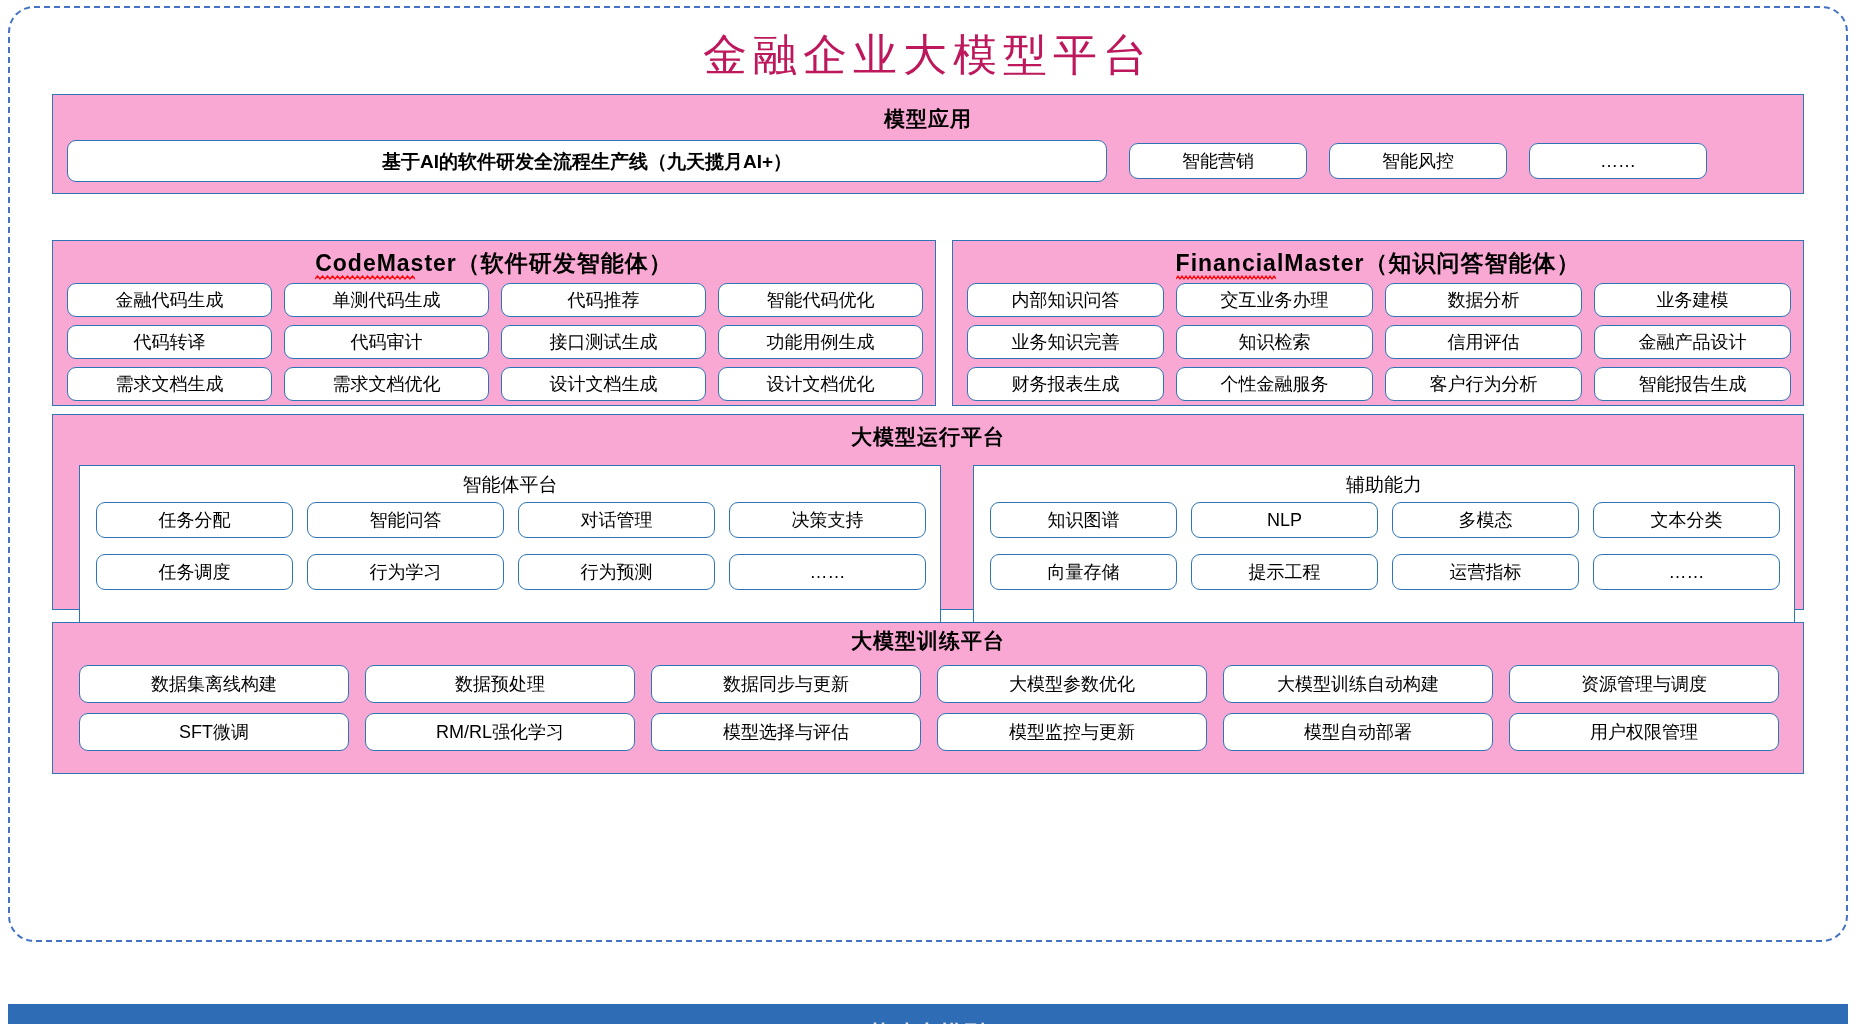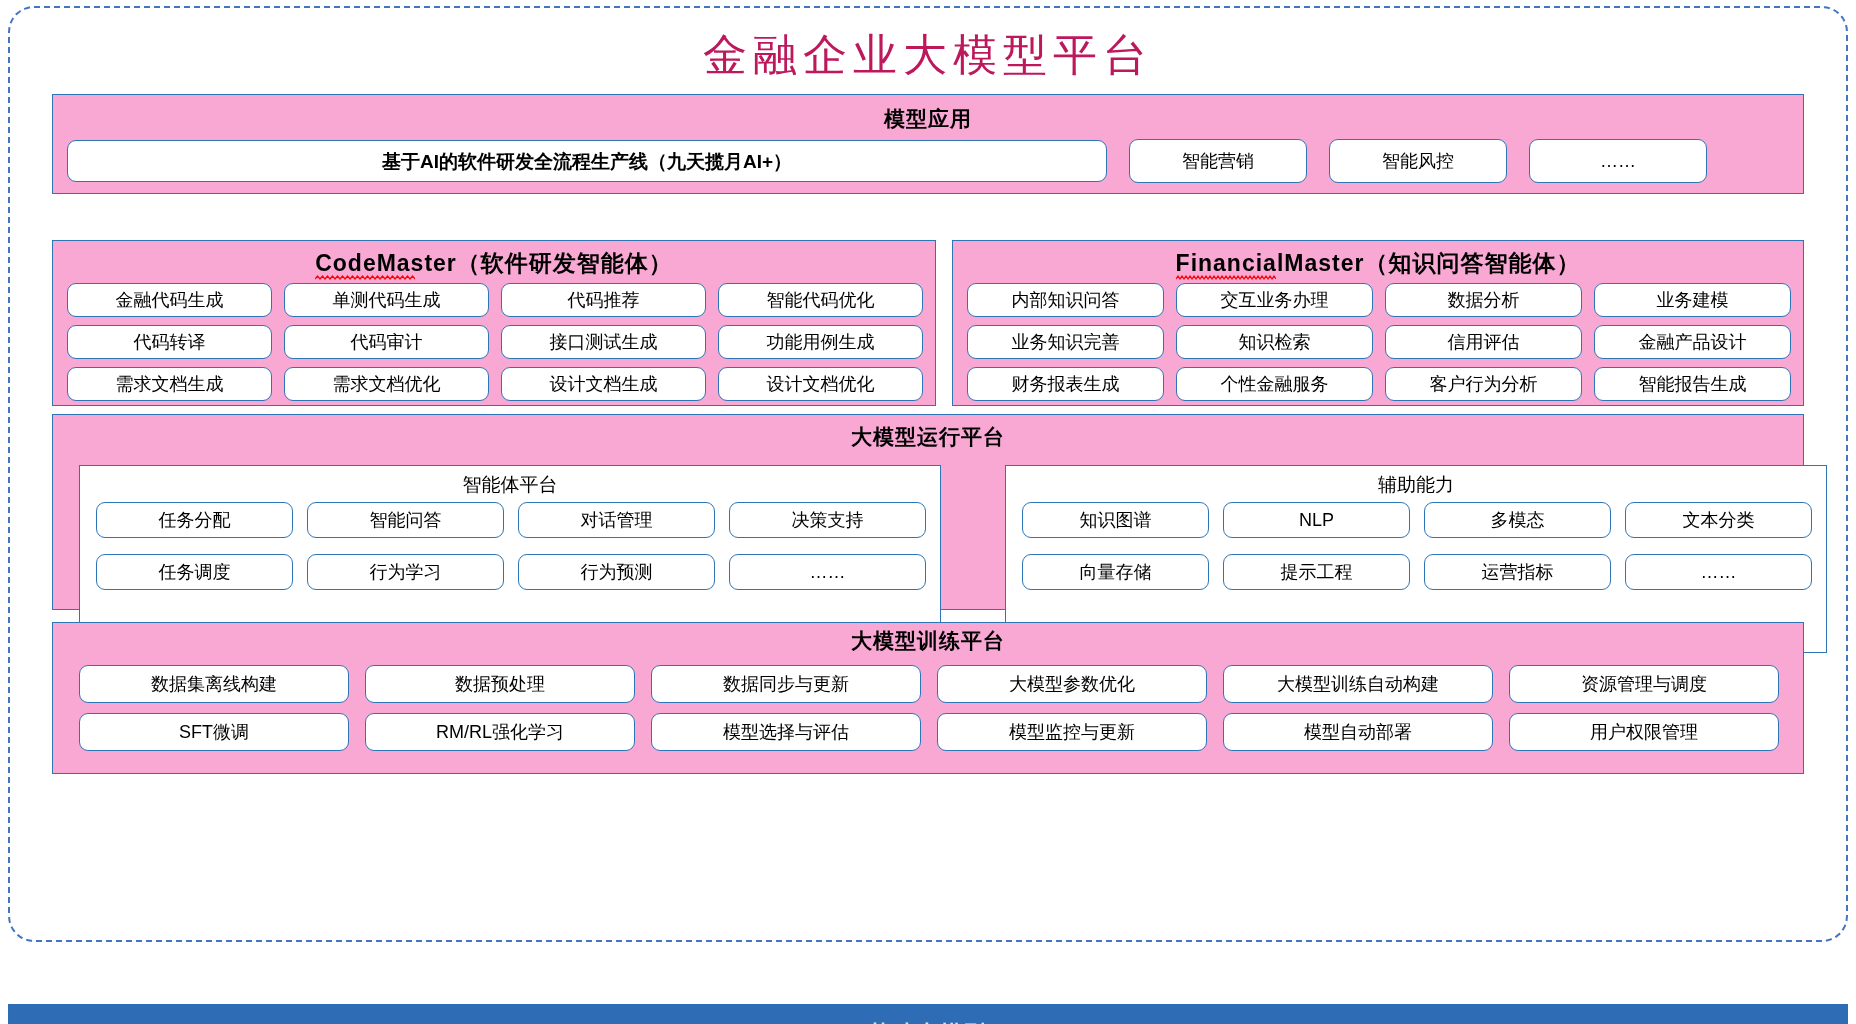--- a/index.html
+++ b/index.html
@@ -70,21 +70,21 @@
 
   
   #sec-app { left: 52px; top: 94px; width: 1752px; height: 100px; }
   #sec-app .panel-title { margin-top: 10px; }
   .app-row {
     position: absolute; left: 14px; top: 45px;
     width: 1724px; height: 42px;
     display: flex; align-items: center; gap: 22px;
   }
   #app-main-pill { flex: 0 0 1040px; height: 42px; }
-  .app-small-pill { flex: 0 0 178px; height: 44px; }
+  .app-small-pill { flex: 0 0 178px; height: 36px; }
 
   
   .master-panel { top: 240px; height: 166px; }
   #sec-code { left: 52px; width: 884px; }
   #sec-fin  { left: 952px; width: 852px; }
   .master-panel .panel-title {
     margin-top: 7px; font-size: 23px; position: relative; display: block;
   }
   .squiggle-wrap { position: relative; display: inline-block; }
   .squiggle-wrap .squiggle {
@@ -102,21 +102,21 @@
   .grid3 .pill { height: 34px; }
 
   
   #sec-run { left: 52px; top: 414px; width: 1752px; height: 196px; }
   #sec-run > .panel-title { margin-top: 8px; }
   .sub-panel {
     position: absolute; top: 42px; height: 188px;
     border: 1.3px solid #2E75B6; background: #fff; margin-top: 8px;
   }
   #sub-agent { left: 26px; width: 862px; }
-  #sub-aux   { left: 952px; width: 822px; }
+  #sub-aux   { left: 920px; width: 822px; }
   .sub-panel .panel-subtitle { margin-top: 6px; }
   .sub-grid {
     position: absolute; left: 16px; top: 36px;
     display: grid; grid-template-columns: repeat(4, 1fr);
     gap: 16px 14px;
   }
   #sub-agent .sub-grid { width: 830px; }
   #sub-aux   .sub-grid { width: 790px; }
   .sub-grid .pill { height: 36px; }
 

